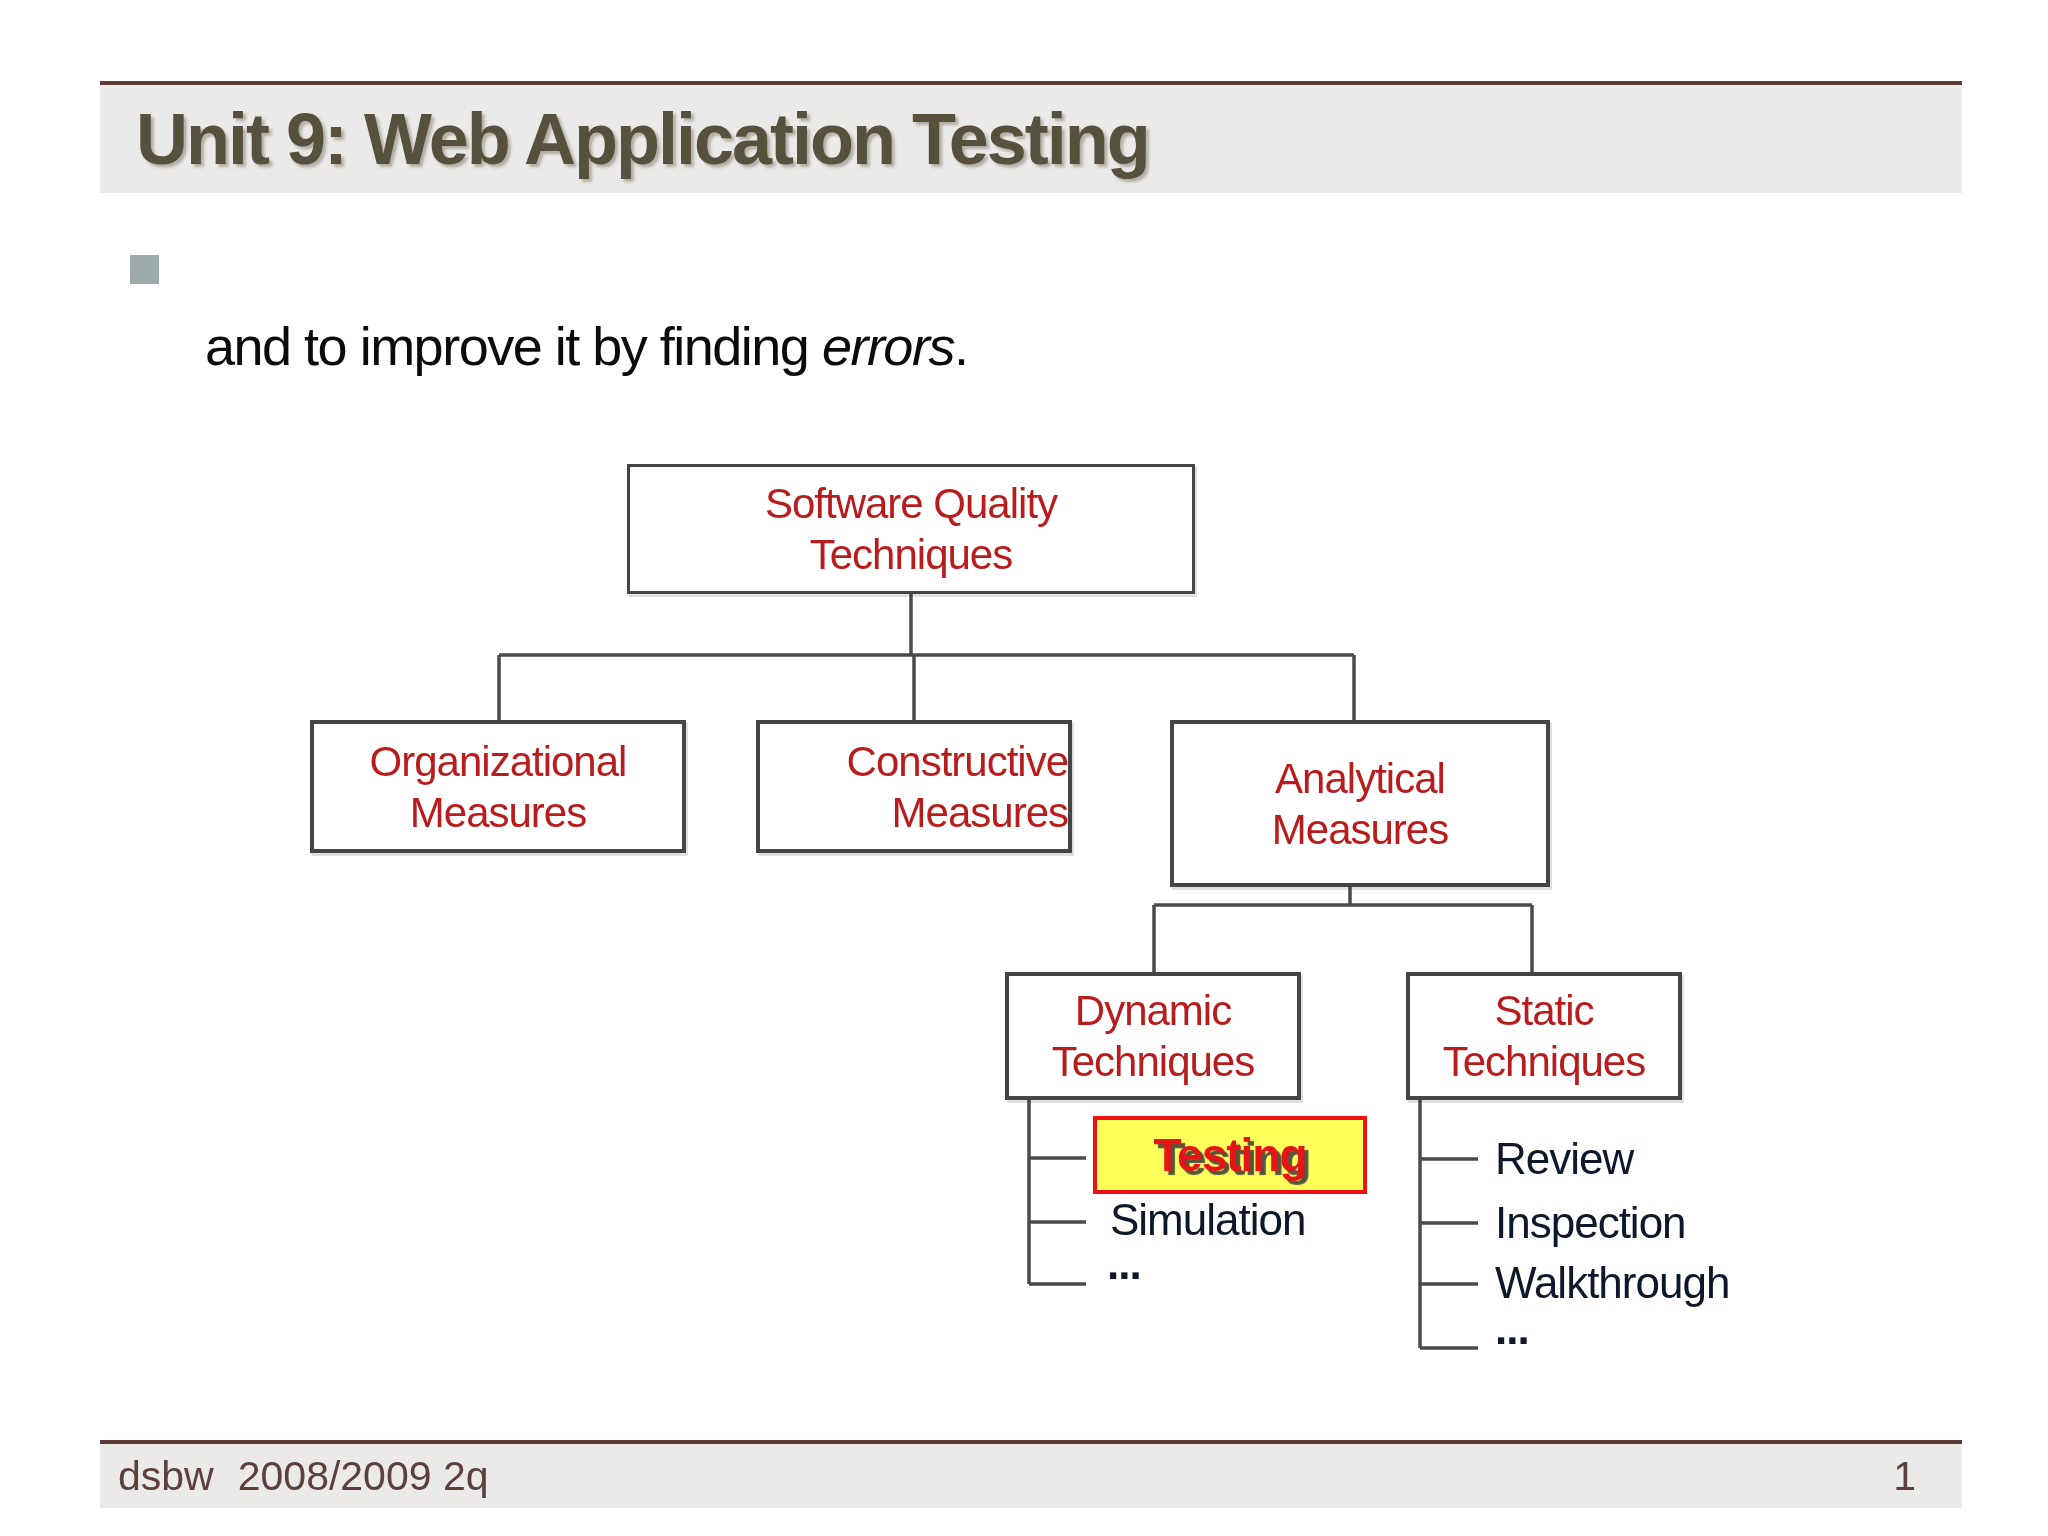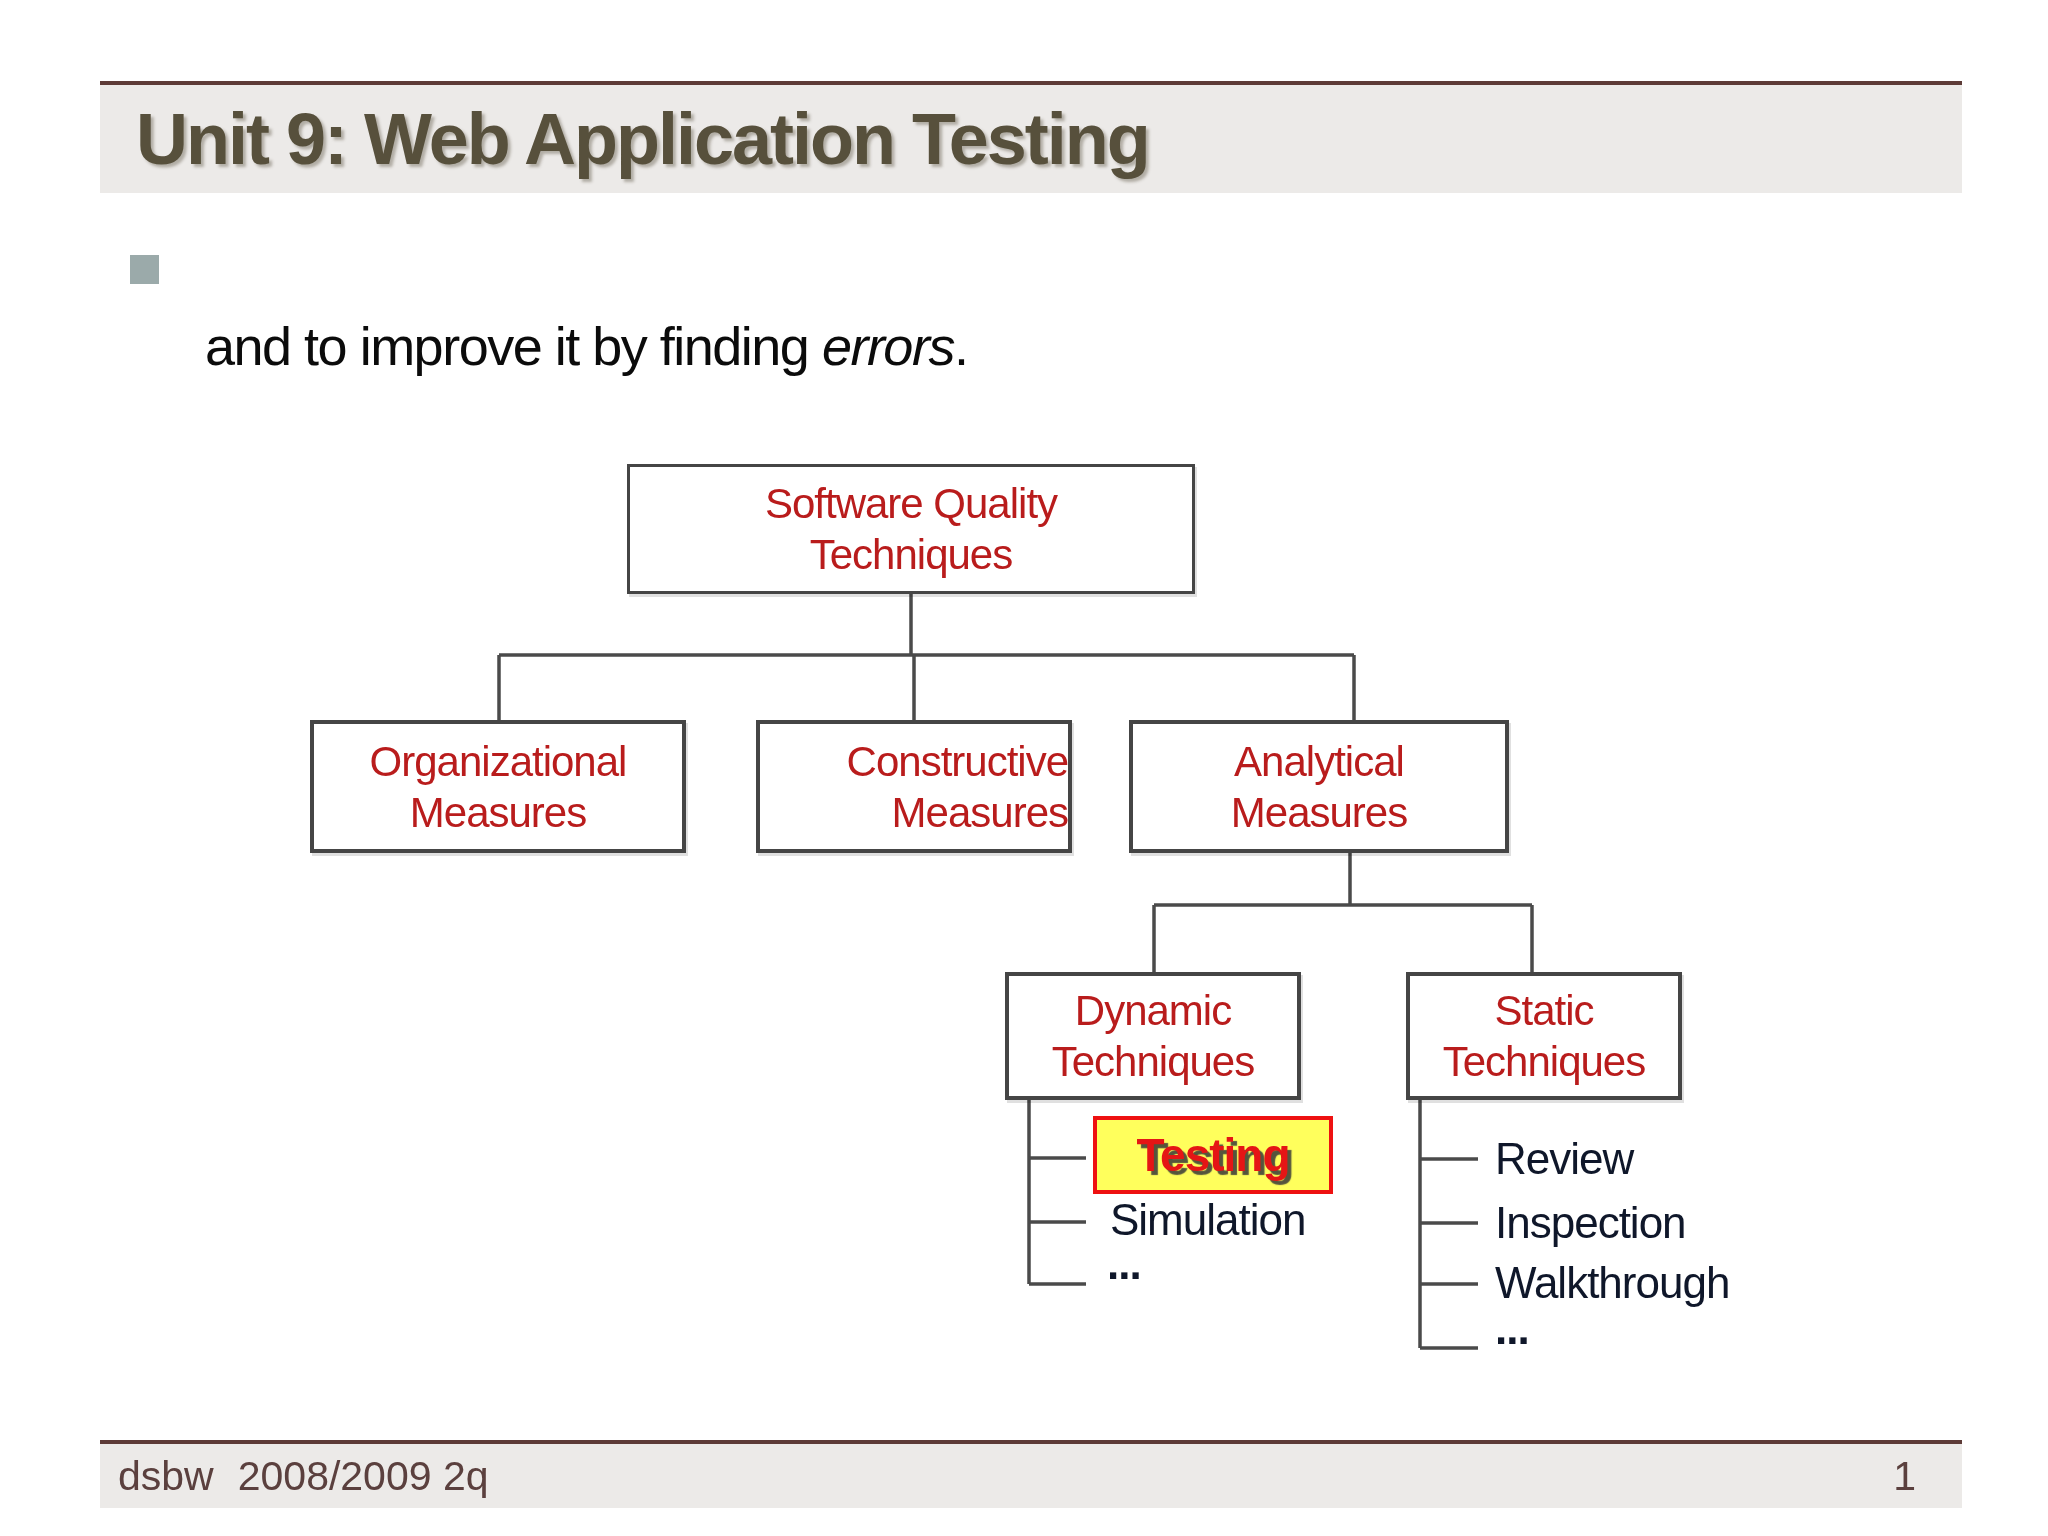--- a/index.html
+++ b/index.html
@@ -59,27 +59,27 @@
     align-items: center; justify-content: center;
     text-align: center;
     font-size: 42px; line-height: 51px;
     letter-spacing: -1px;
     color: #b91c1c;
     box-shadow: 2px 3px 0 rgba(0,0,0,0.12);
   }
   .node-sqa          { left: 627px;  top: 464px; width: 568px; height: 130px; border-width: 3px; }
   .node-org          { left: 310px;  top: 720px; width: 376px; height: 133px; }
   .node-con          { left: 756px;  top: 720px; width: 316px; height: 133px; align-items: flex-end; }
-  .node-ana          { left: 1129px; top: 720px; width: 380px; height: 133px; }
+  .node-ana          { left: 1170px; top: 720px; width: 380px; height: 167px; }
   .node-dyn          { left: 1005px; top: 972px; width: 296px; height: 128px; }
   .node-sta          { left: 1406px; top: 972px; width: 276px; height: 128px; }
 
   .highlight-box {
     position: absolute; left: 1093px; top: 1116px;
-    width: 240px; height: 78px;
+    width: 274px; height: 78px;
     background: var(--highlight-bg, #ffff5c);
     border: 4px solid var(--highlight-border, #ee1111);
     box-sizing: border-box;
     display: flex; align-items: center; justify-content: center;
     font-size: 46px; font-weight: bold;
     letter-spacing: -1px;
     color: var(--highlight-text, #e51515);
     text-shadow: 4px 4px 1px rgba(55,55,55,0.85);
   }
 

